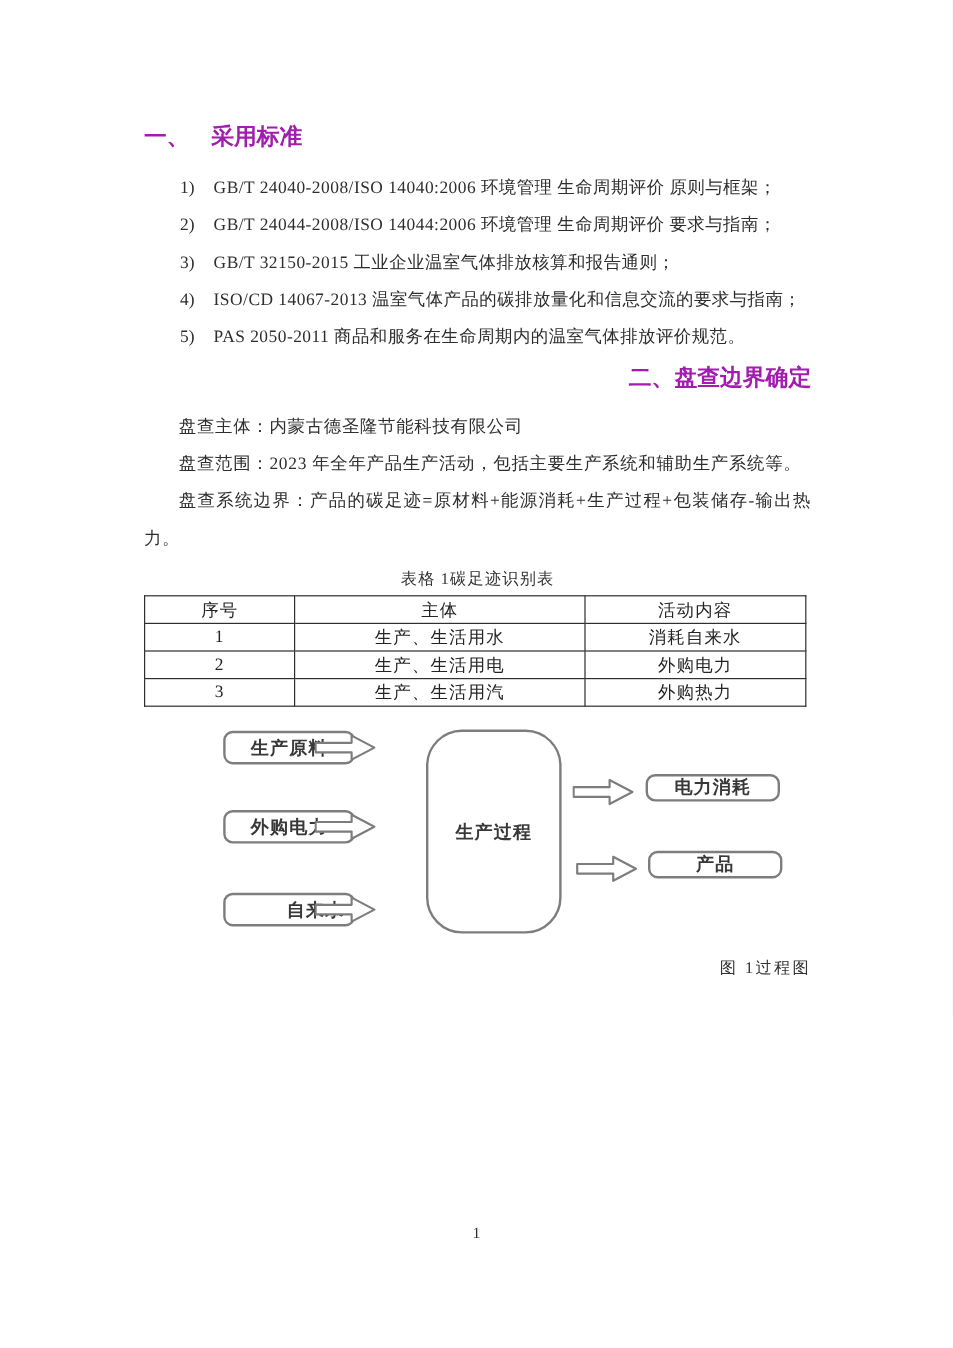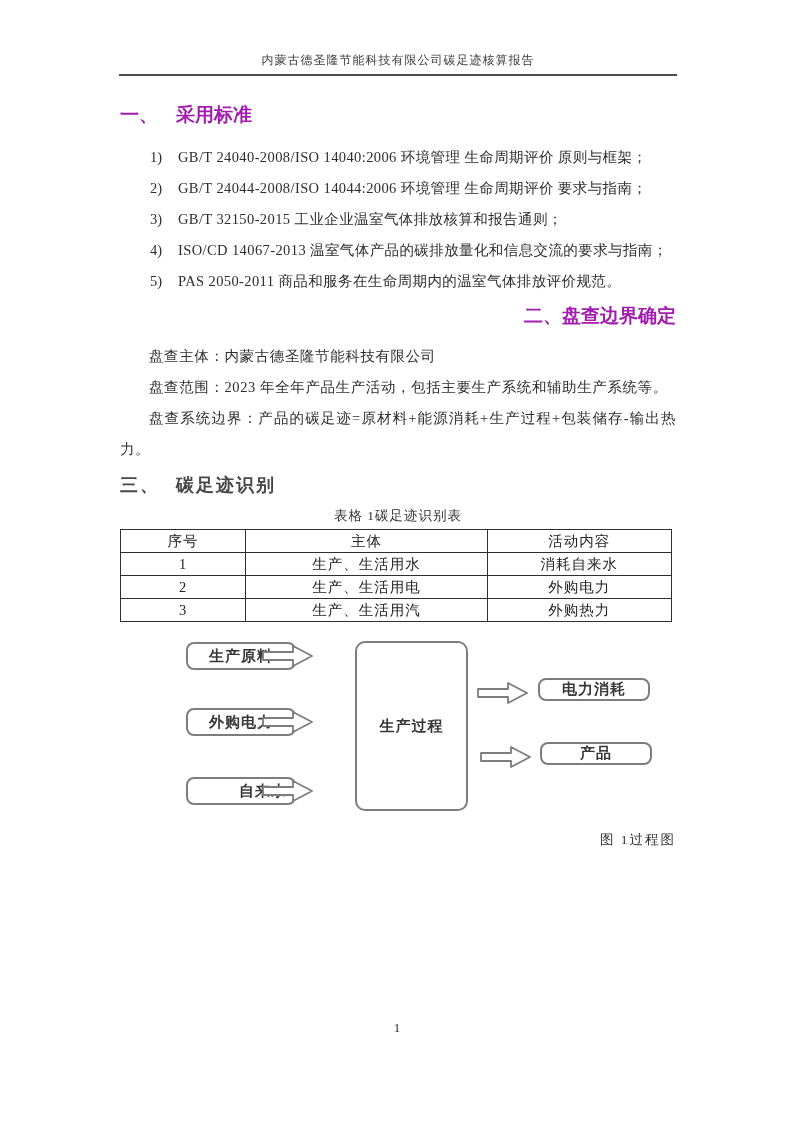--- a/index.html
+++ b/index.html
@@ -141,21 +141,21 @@
     color: #383838;
     letter-spacing: 1px;
   }
   .dg-input  { left: 20px;  width: 110px; height: 28px; margin-left: 46px; }
   .dg-in-1 { top: 8px; }
   .dg-in-2 { top: 74px; }
   .dg-in-3 { top: 143px; padding-left: 44px; }
   .dg-process {
     left: 235px; top: 7px;
     width: 113px; height: 170px;
-    border-radius: 10px;
+    border-radius: 30px;
   }
   .dg-output { width: 112px; height: 23px; }
   .dg-out-1 { left: 418px; top: 44px; }
   .dg-out-2 { left: 420px; top: 108px; }
   .dg-arrow { position: absolute; width: 52px; height: 24px; }
   .dg-ar-1 { left: 142px; top: 10px; }
   .dg-ar-2 { left: 142px; top: 76px; }
   .dg-ar-3 { left: 142px; top: 145px; }
   .dg-ar-4 { left: 357px; top: 47px; }
   .dg-ar-5 { left: 360px; top: 111px; }
@@ -177,23 +177,20 @@
     text-align: center;
     font-size: 13px;
     color: #2e2e2e;
   }
 </style>
 </head>
 <body>
 
 <div class="page">
 
-  <div class="doc-header">
-    <span>内蒙古德圣隆节能科技有限公司碳足迹核算报告</span>
-  </div>
 
   <div class="content">
 
     <h1 class="sec-head-sans mt-s1">
       <span class="sec-num">一、</span><span>采用标准</span>
     </h1>
 
     <div class="std-list">
       <div class="std-item">
         <span class="marker">1)</span>
@@ -220,23 +217,20 @@
     <h1 class="sec-head-sans mt-s3">
       <span class="sec-num">二、</span><span>盘查边界确定</span>
     </h1>
 
     <div class="para-block">
       <p class="para">盘查主体：内蒙古德圣隆节能科技有限公司</p>
       <p class="para">盘查范围：2023 年全年产品生产活动，包括主要生产系统和辅助生产系统等。</p>
       <p class="para">盘查系统边界：产品的碳足迹=原材料+能源消耗+生产过程+包装储存-输出热力。</p>
     </div>
 
-    <h1 class="sec-head-serif mt-s2">
-      <span class="sec-num">三、</span><span>碳足迹识别</span>
-    </h1>
 
     <div class="tbl-caption">表格 1碳足迹识别表</div>
 
     <table class="id-table">
       <thead>
         <tr>
           <th class="col-seq">序号</th>
           <th class="col-subject">主体</th>
           <th class="col-activity">活动内容</th>
         </tr>

